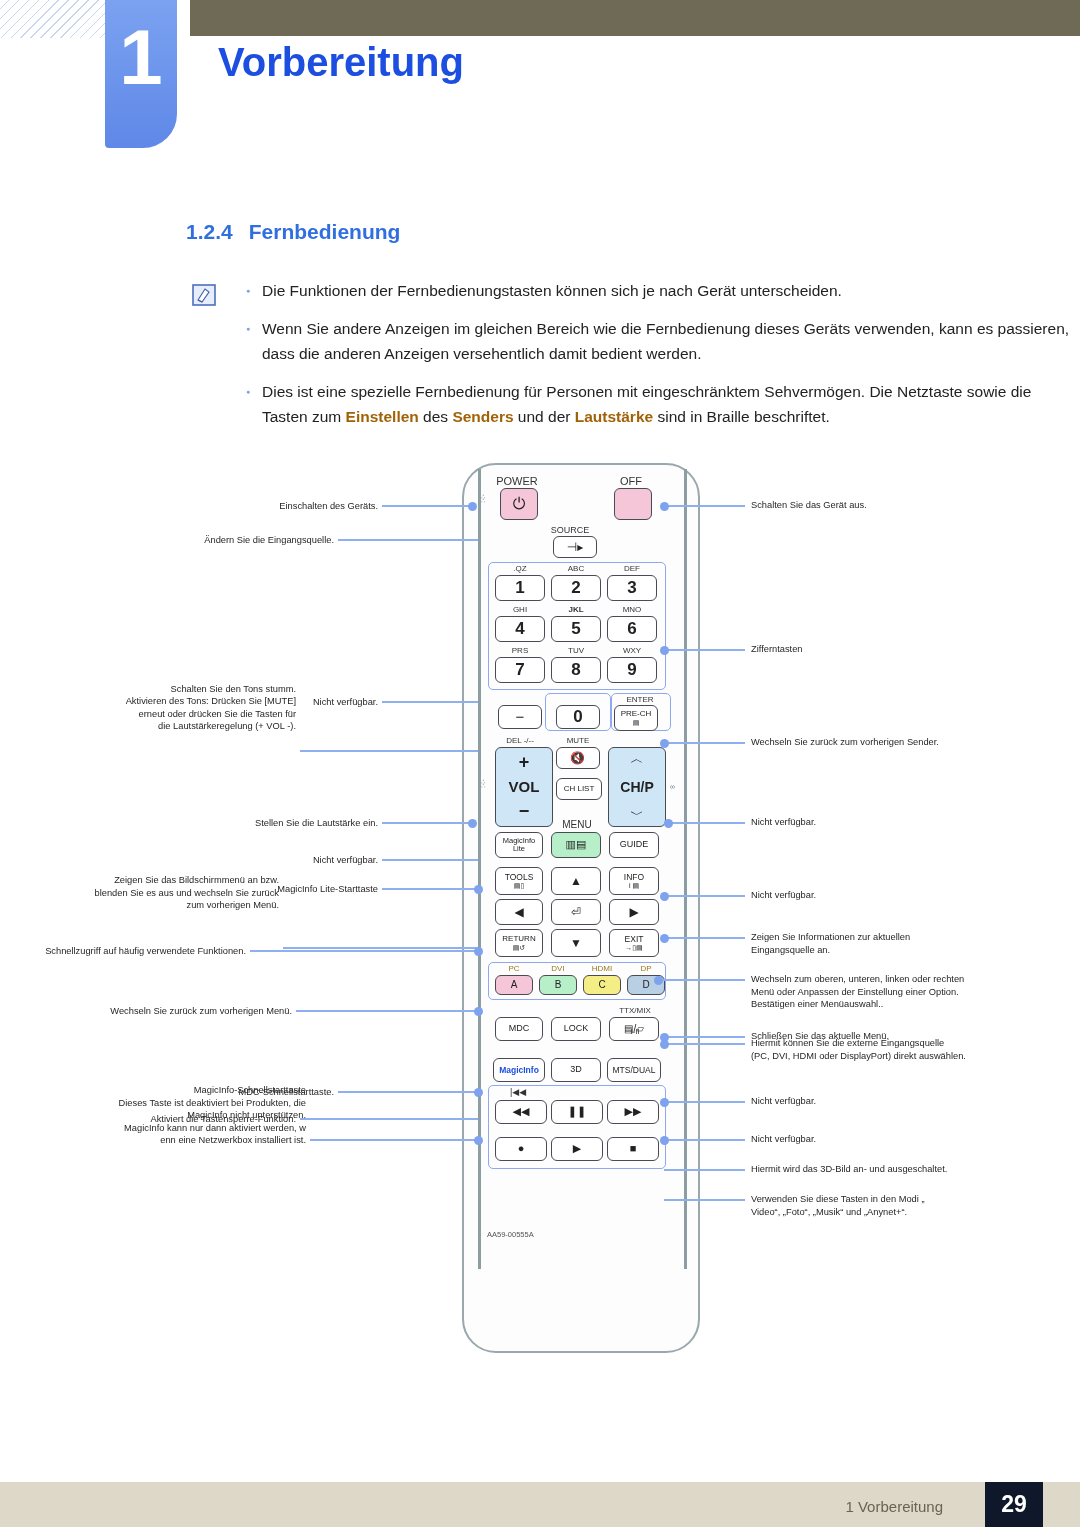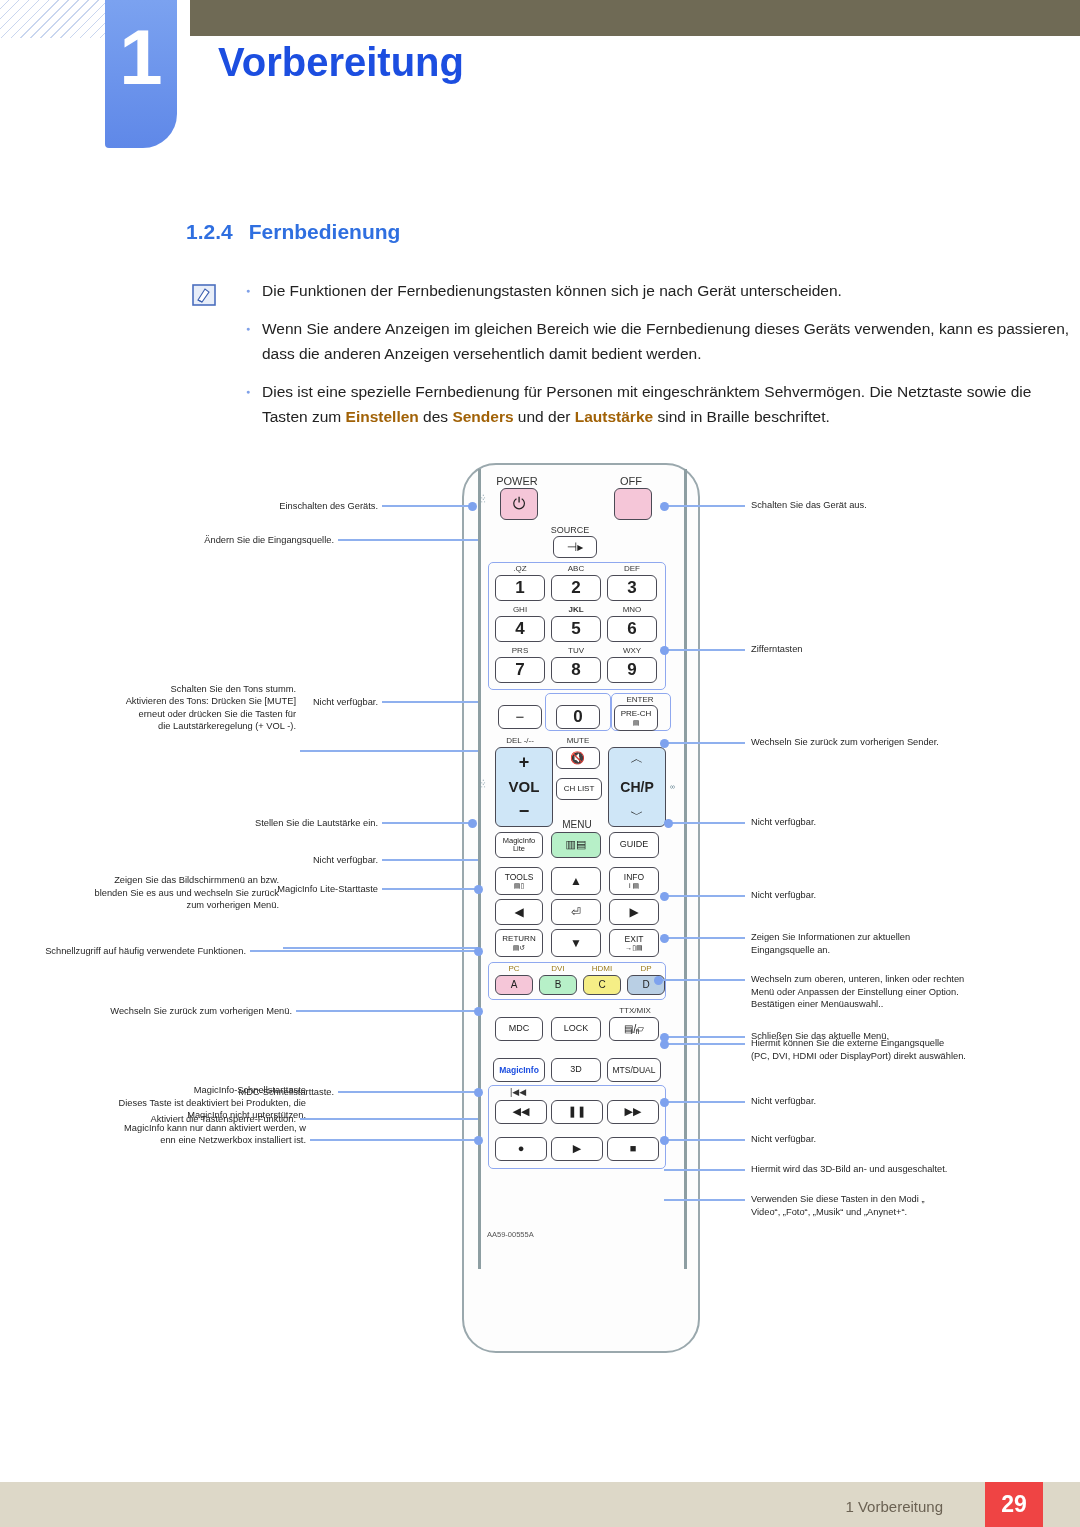--- a/index.html
+++ b/index.html
@@ -120,21 +120,21 @@
   .footer-bar {
     position: absolute; left: 0; bottom: 0; width: 1080px; height: 45px;
     background: #ddd8c8;
   }
   .footer-txt {
     position: absolute; right: 137px; bottom: 12px;
     font-size: 15px; color: #6b6253;
   }
   .footer-pg {
     position: absolute; right: 37px; bottom: 0; width: 58px; height: 45px;
-    background: #ef4444; color: #fff; font-size: 23px; font-weight: bold;
+    background: #0f172a; color: #fff; font-size: 23px; font-weight: bold;
     display: flex; align-items: center; justify-content: center;
   }
 </style>
 </head>
 <body>
 
 <div class="hatch"></div>
 <div class="hdr-bar"></div>
 <div class="chap-tab"></div>
 <div class="chap-num">1</div>

